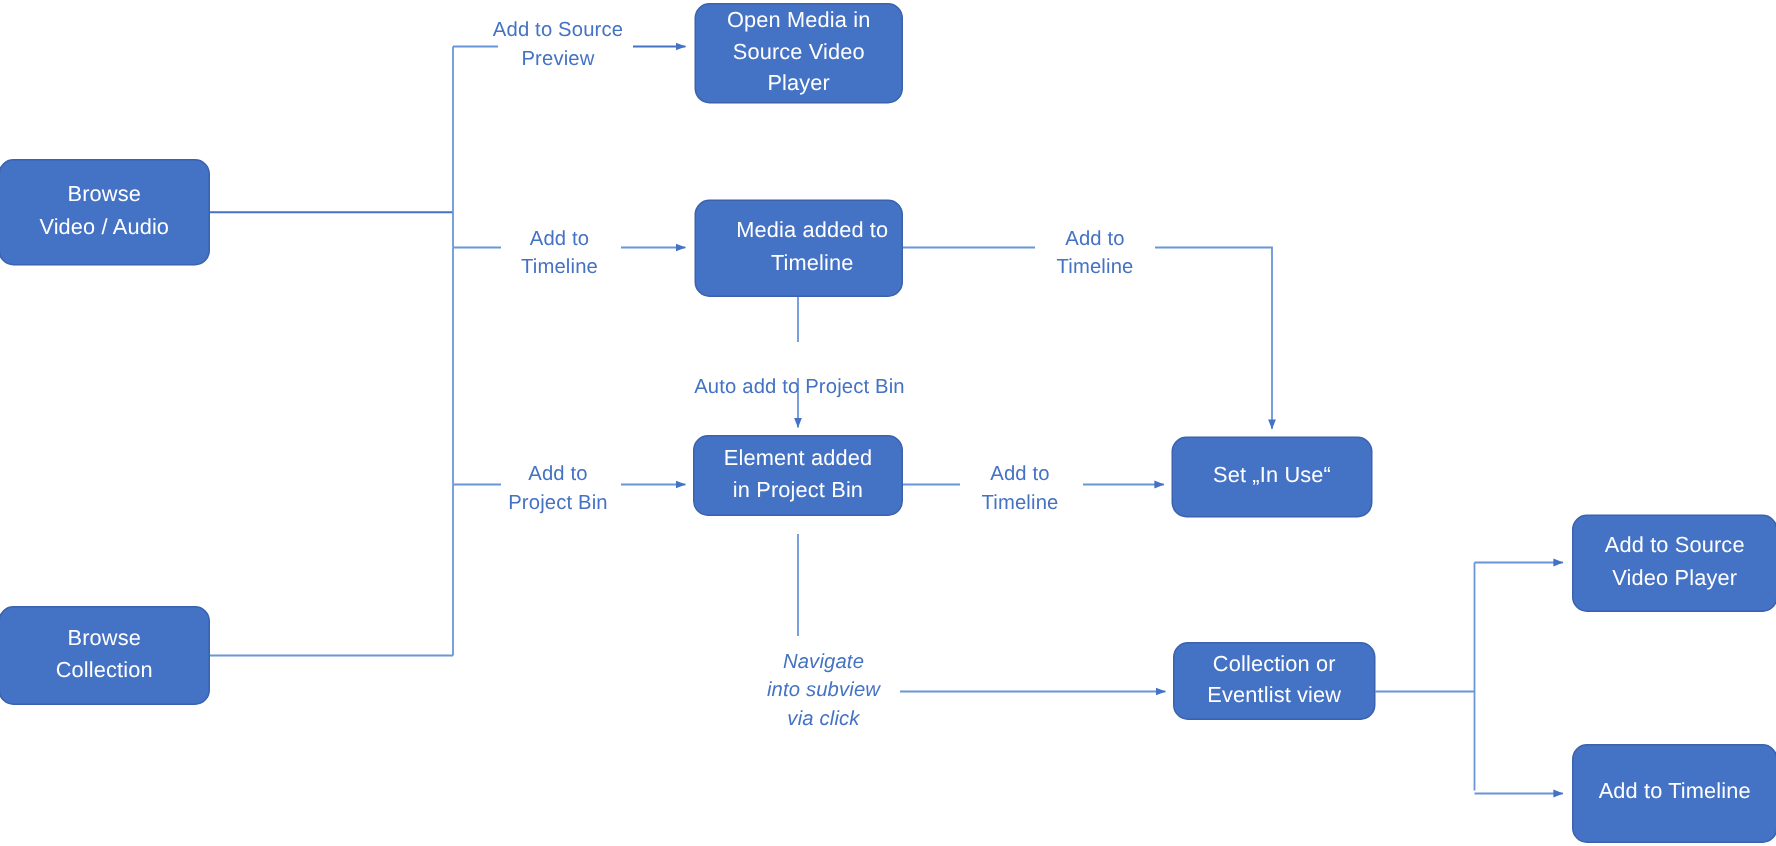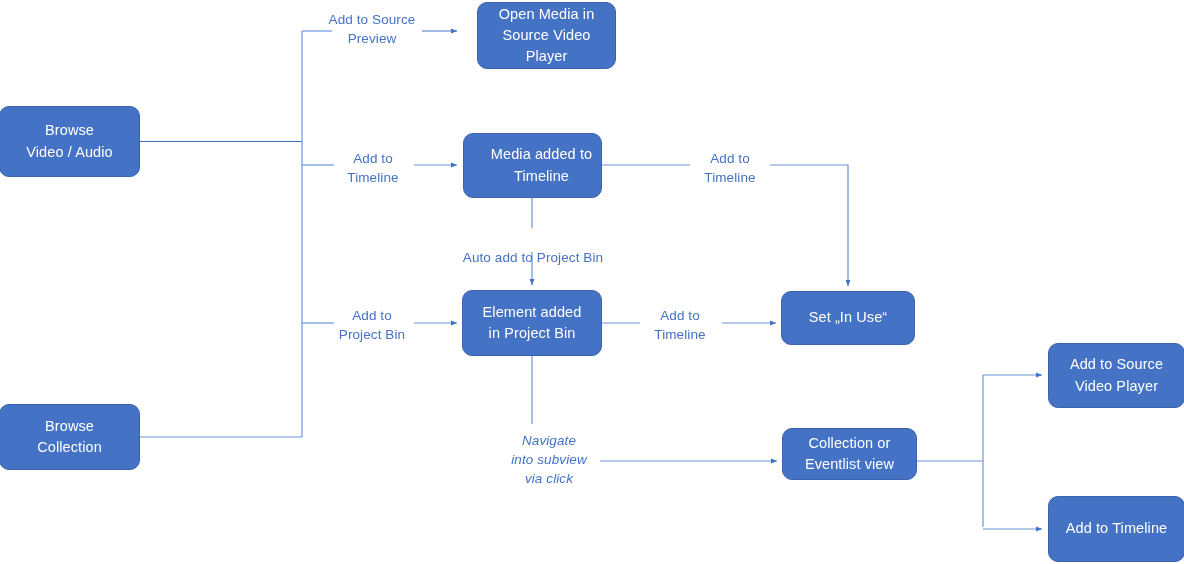--- a/index.html
+++ b/index.html
@@ -121,28 +121,28 @@
       <path d="M917,461 L983,461" fill="none" stroke="#6A96D8" stroke-width="1.2"></path>
       <path d="M983,375 L983,527" fill="none" stroke="#6A96D8" stroke-width="1.2"></path>
       <path d="M983,375 L1042,375" fill="none" stroke="#6A96D8" stroke-width="1.2" marker-end="url(#arrow)"></path>
       <path d="M983,529 L1042,529" fill="none" stroke="#6A96D8" stroke-width="1.2" marker-end="url(#arrow)"></path>
     </g>
   </svg>
 
   <div class="node" style="left:-1px; top:106px; width:141px; height:71px;">Browse
 Video / Audio</div>
 
-  <div class="node" style="left:477px; top:2px; width:139px; height:67px;">Open Media in
+  <div class="node" style="left:463px; top:2px; width:139px; height:67px;">Open Media in
 Source Video
 Player</div>
 
   <div class="node" style="left:463px; top:133px; width:139px; height:65px;padding-left:24px;">Media added to
 Timeline</div>
 
-  <div class="node" style="left:462px; top:290px; width:140px; height:66px;">Element added
+  <div class="node" style="left:462px; top:290px; width:140px; height:54px;">Element added
 in Project Bin</div>
 
   <div class="node" style="left:781px; top:291px; width:134px; height:54px;">Set „In Use“</div>
 
   <div class="node" style="left:-1px; top:404px; width:141px; height:66px;">Browse
 Collection</div>
 
   <div class="node" style="left:782px; top:428px; width:135px; height:52px;">Collection or
 Eventlist view</div>
 

